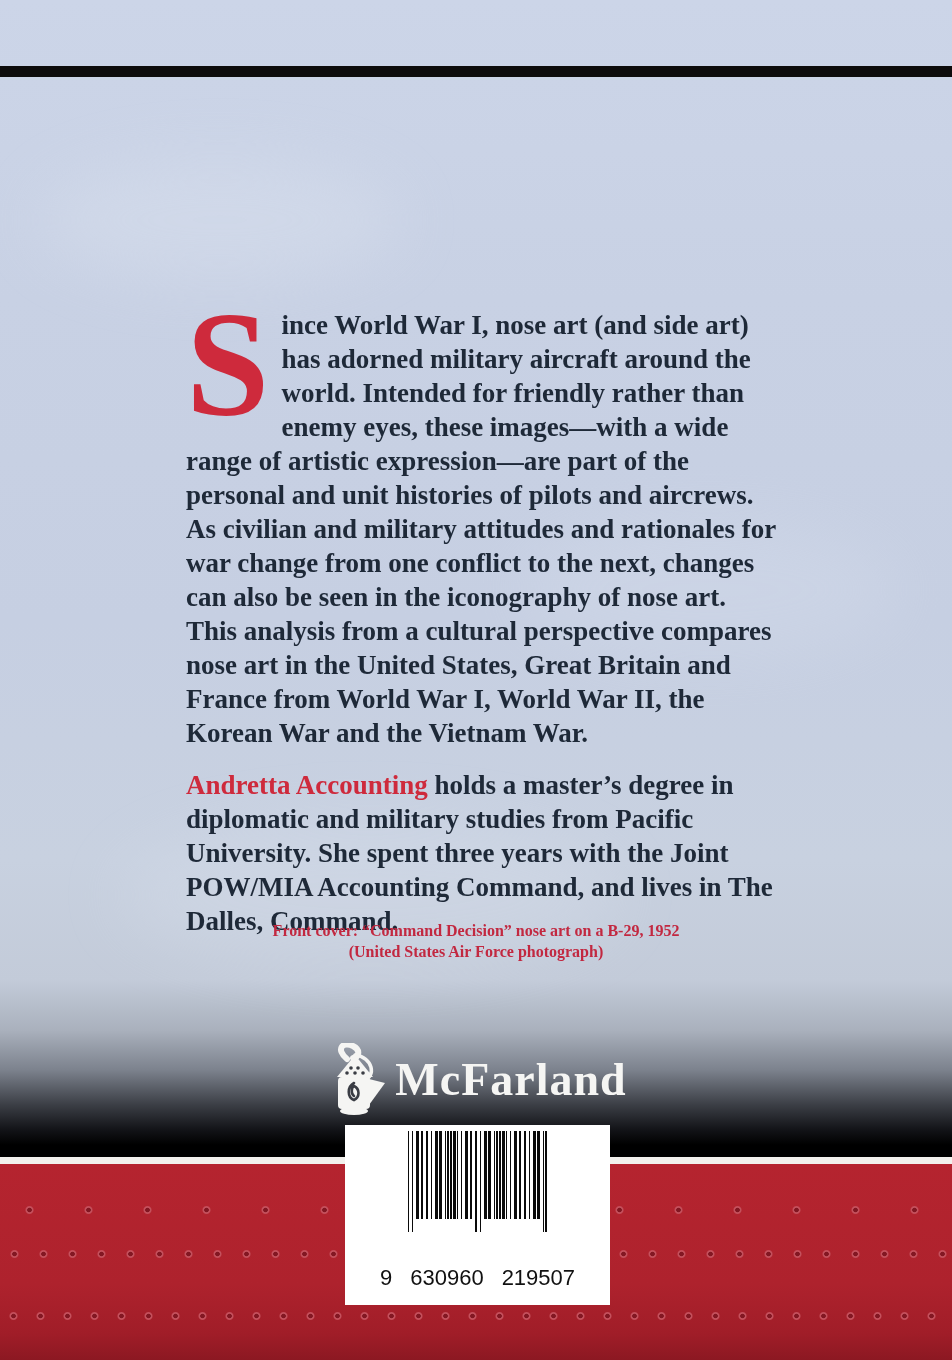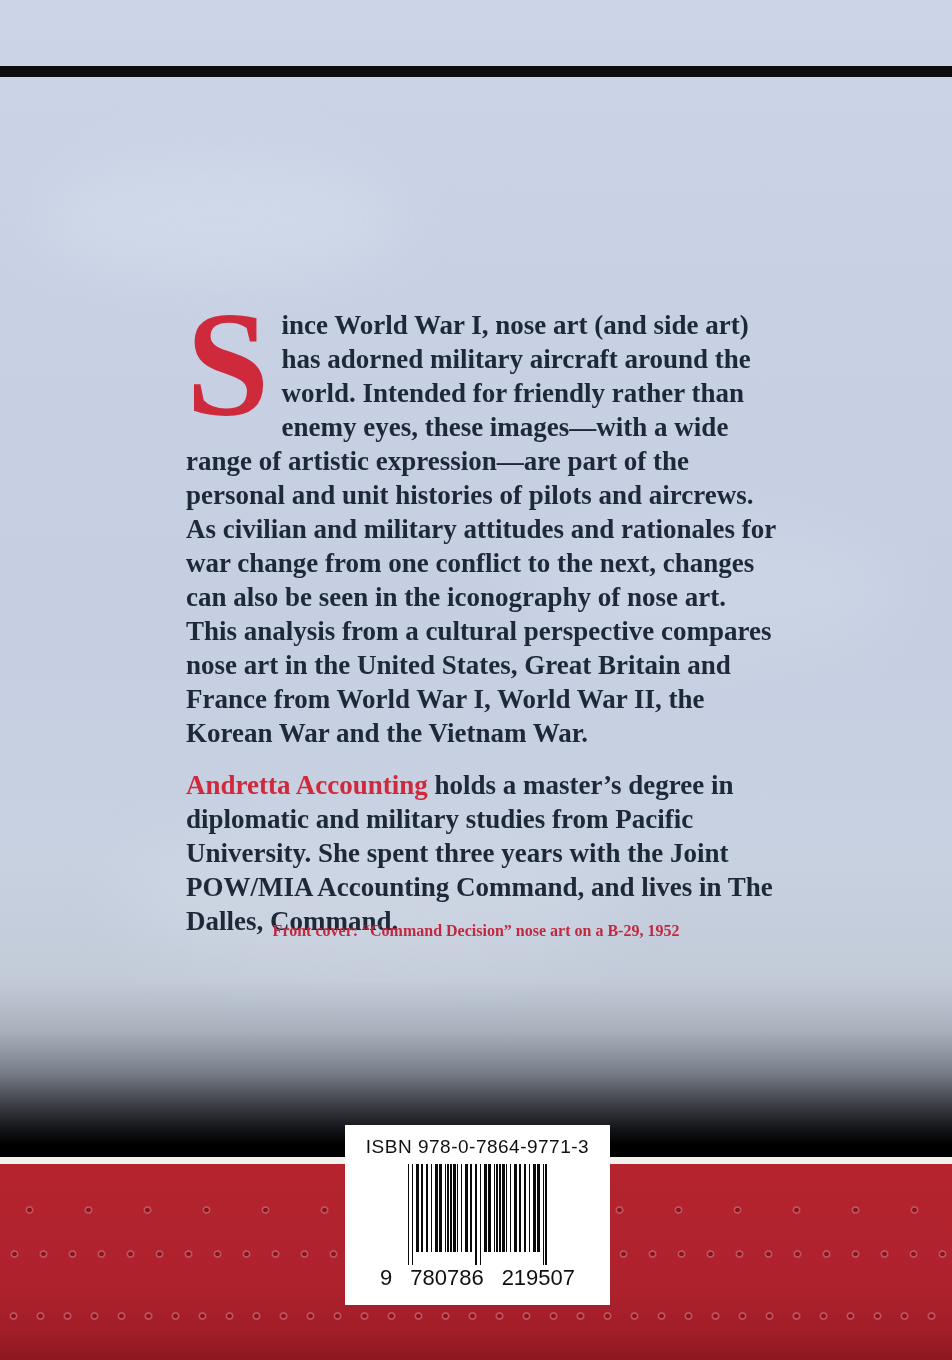--- a/index.html
+++ b/index.html
@@ -106,33 +106,55 @@
 
   <div class="top-bar"></div>
 
   <div class="synopsis">
     <p><span class="dropcap">S</span><span>ince World War I, nose art (and side art) has adorned military aircraft around the world. Intended for friendly rather than enemy eyes, these images—with a wide range of artistic expression—are part of the personal and unit histories of pilots and aircrews. As civilian and military attitudes and rationales for war change from one conflict to the next, changes can also be seen in the iconography of nose art. This analysis from a cultural perspective compares nose art in the United States, Great Britain and France from World War I, World War II, the Korean War and the Vietnam War.</span></p>
     <p class="bio"><span class="author-name">Andretta Accounting</span><span> holds a master’s degree in diplomatic and military studies from Pacific University. She spent three years with the Joint POW/MIA Accounting Command, and lives in The Dalles, Command.</span></p>
   </div>
 
   <div class="credit">
     <div>Front cover: “Command Decision” nose art on a B-29, 1952</div>
+    <div>(United States Air Force photograph)</div>
   </div>
 
+  <div class="publisher">
+    <svg class="lantern" viewBox="0 0 60 74" xmlns="http://www.w3.org/2000/svg">
+
+      <path d="M22 16 C10 6, 18 -2, 28 3 C36 7, 34 14, 28 15" fill="none" stroke="#f5f5f3" stroke-width="6" stroke-linecap="round"></path>
+      <path d="M30 12 C48 14, 52 34, 38 38" fill="none" stroke="#f5f5f3" stroke-width="3.5" stroke-linecap="round"></path>
+
+      <path d="M30 12 L12 34 L48 34 Z" fill="#f5f5f3"></path>
+      <circle cx="26" cy="25" r="1.8" fill="#3a3d44"></circle>
+      <circle cx="33" cy="25" r="1.8" fill="#3a3d44"></circle>
+      <circle cx="22" cy="30" r="1.8" fill="#3a3d44"></circle>
+      <circle cx="30" cy="30" r="1.8" fill="#3a3d44"></circle>
+      <circle cx="38" cy="30" r="1.8" fill="#3a3d44"></circle>
+
+      <rect x="13" y="34" width="32" height="32" rx="4" fill="#f5f5f3"></rect>
+      <ellipse cx="29" cy="68" rx="14" ry="4" fill="#f5f5f3"></ellipse>
+
+      <path d="M29 40 C22 44, 22 54, 29 57 C35 54, 35 46, 29 43 C26 45, 26 51, 29 53" fill="none" stroke="#3a3d44" stroke-width="2.6" stroke-linecap="round"></path>
+
+      <path d="M44 36 L60 40 L44 62 Z" fill="#f5f5f3"></path>
+    </svg>
+    <span class="publisher-name">McFarland</span>
+  </div>
 
   <div class="white-strip"></div>
 
   <div class="red-panel">
     <div class="rivet-row r1"></div>
     <div class="rivet-row r2"></div>
     <div class="rivet-row r3"></div>
   </div>
 
   <div class="barcode-box">
-    <div class="isbn-label">ISBN 978-0-7864-9771-3</div>
     <div class="bars">
         <div class="bar guard" style="width: 1px; margin-right: 3px;"></div>
         <div class="bar guard" style="width: 1px; margin-right: 3px;"></div>
         <div class="bar" style="width: 3px; margin-right: 2px;"></div>
         <div class="bar" style="width: 2px; margin-right: 3px;"></div>
         <div class="bar" style="width: 2px; margin-right: 3px;"></div>
         <div class="bar" style="width: 1px; margin-right: 3px;"></div>
         <div class="bar" style="width: 3px; margin-right: 1px;"></div>
         <div class="bar" style="width: 3px; margin-right: 3px;"></div>
         <div class="bar" style="width: 1px; margin-right: 1px;"></div>
@@ -157,18 +179,18 @@
         <div class="bar" style="width: 2px; margin-right: 3px;"></div>
         <div class="bar" style="width: 2px; margin-right: 3px;"></div>
         <div class="bar" style="width: 1px; margin-right: 3px;"></div>
         <div class="bar" style="width: 3px; margin-right: 1px;"></div>
         <div class="bar" style="width: 3px; margin-right: 3px;"></div>
         <div class="bar guard" style="width: 1px; margin-right: 1px;"></div>
         <div class="bar guard" style="width: 2px; margin-right: 1px;"></div>
       </div>
     <div class="barcode-digits">
       <span>9</span>
-      <span>780786</span>
+      <span>630960</span>
       <span>219507</span>
     </div>
   </div>
 
 </div>
 
 </body></html>

